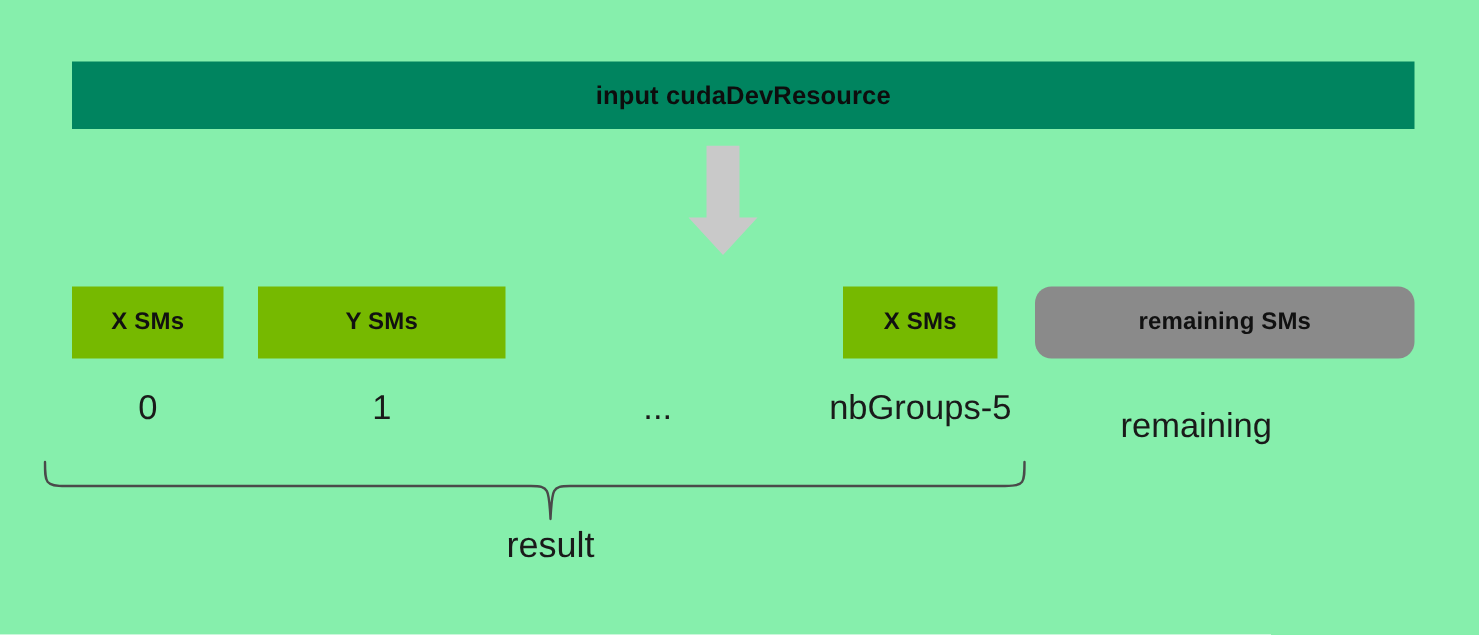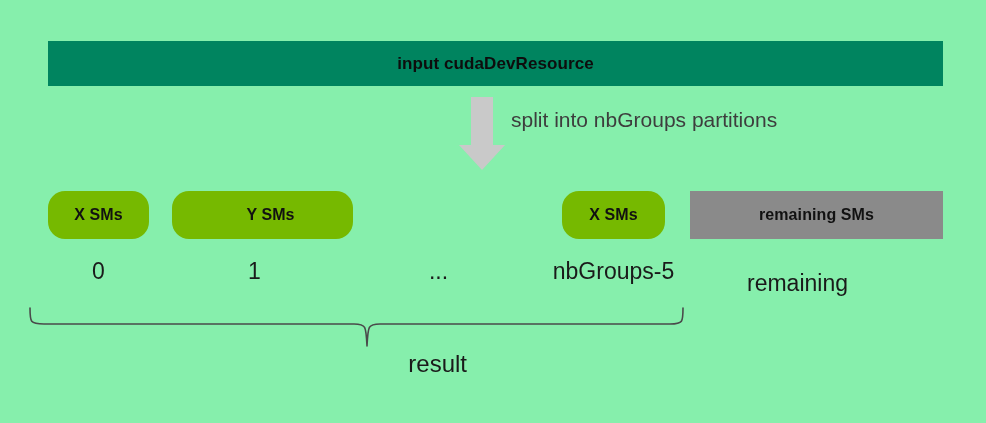--- a/index.html
+++ b/index.html
@@ -65,22 +65,22 @@
     align-items: center;
     justify-content: center;
   }
   .chunk-label {
     color: #111111;
     font-size: 16px;
     font-weight: bold;
     letter-spacing: 0.1px;
     white-space: nowrap;
   }
-  .chunk.green { background: #76b900; border-radius: 17px; }
-  .chunk.gray  { background: #8a8a8a; }
+  .chunk.green { background: #76b900; }
+  .chunk.gray  { background: #8a8a8a; border-radius: 11px; }
 
   
   .index-label {
     position: absolute;
     font-size: 23px;
     color: #1a1a1a;
     text-align: center;
     white-space: nowrap;
   }
 
@@ -90,46 +90,45 @@
     left: 24px;
     top: 302px;
     width: 664px;
     height: 52px;
   }
   .brace-label {
     position: absolute;
     left: 267px;
     top: 350px;
     width: 200px;
-    text-align: right;
+    text-align: center;
     font-size: 24px;
     color: #1a1a1a;
   }
 </style>
 </head>
 <body>
 
 <div id="canvas">
 
   <div class="input-bar">
     <span class="input-bar-label">input cudaDevResource</span>
   </div>
 
   <div class="split-arrow">
     <svg width="52" height="74" viewBox="0 0 52 74" xmlns="http://www.w3.org/2000/svg">
       <polygon points="12,0 34,0 34,48 46,48 23,73 0,48 12,48" fill="#c9c9c9"></polygon>
     </svg>
   </div>
 
-  <div class="split-caption">split into nbGroups partitions</div>
 
   <div class="chunk green" style="left:48px; width:101px;">
     <span class="chunk-label">X SMs</span>
   </div>
-  <div class="chunk green" style="left:172px; width:165px;padding-left:16px;">
+  <div class="chunk green" style="left:172px; width:165px;">
     <span class="chunk-label">Y SMs</span>
   </div>
   <div class="chunk green" style="left:562px; width:103px;">
     <span class="chunk-label">X SMs</span>
   </div>
   <div class="chunk gray" style="left:690px; width:253px;">
     <span class="chunk-label">remaining SMs</span>
   </div>
 
   <div class="index-label" style="left:48px; top:258px; width:101px;">0</div>

